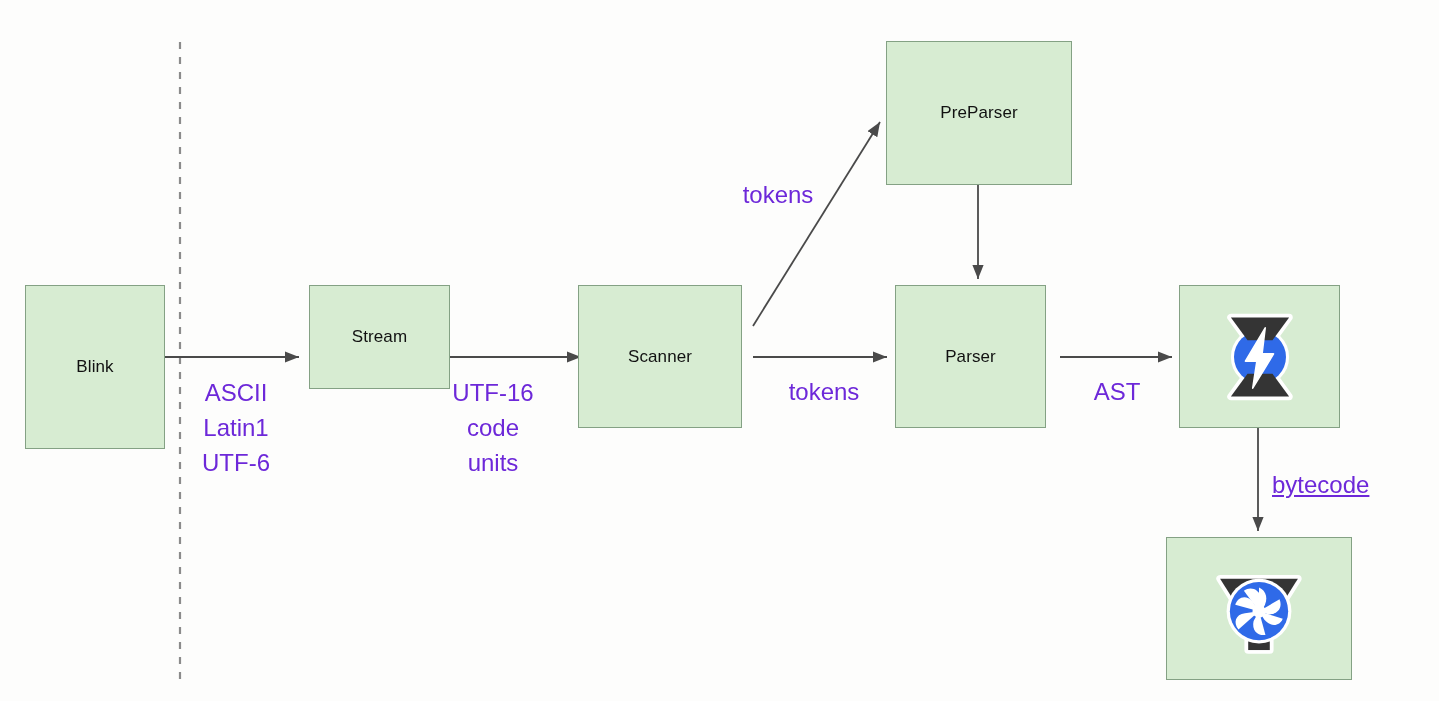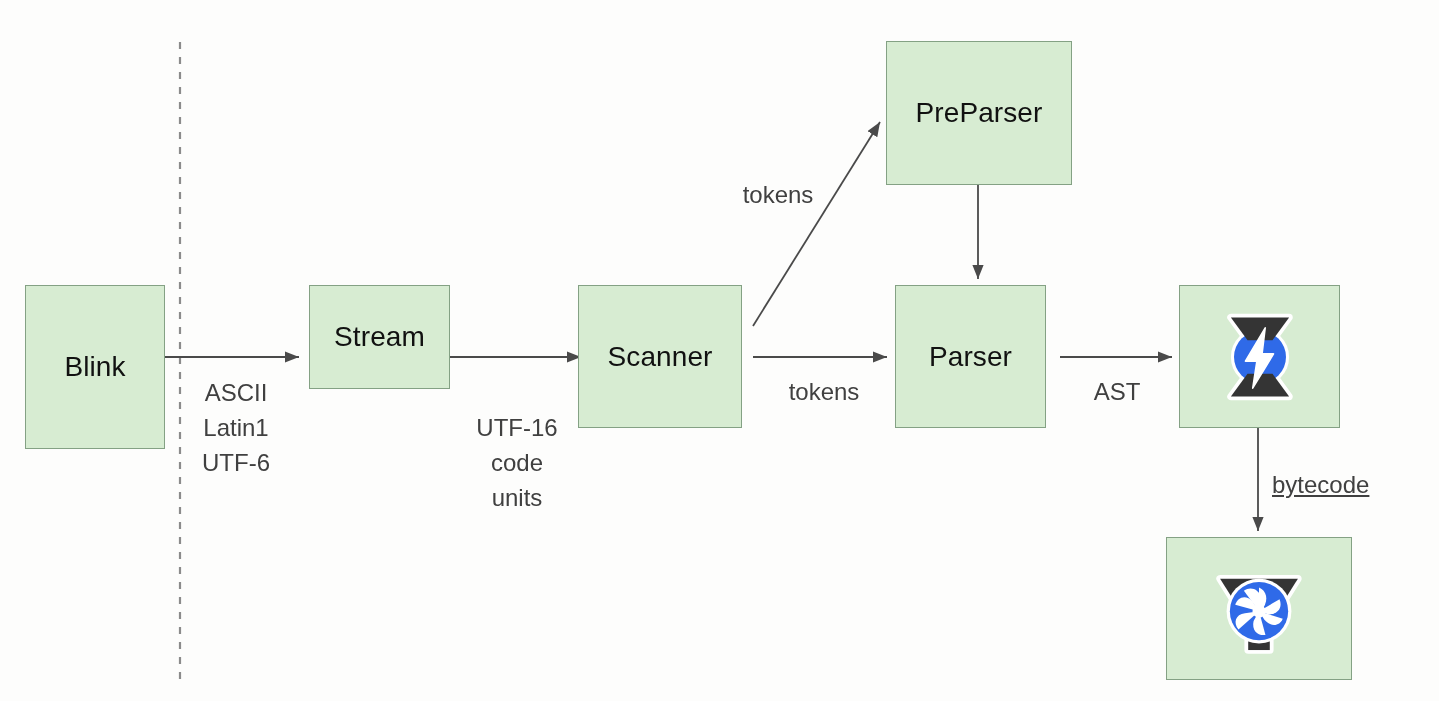--- a/index.html
+++ b/index.html
@@ -21,30 +21,30 @@
   .node {
     position: absolute;
     box-sizing: border-box;
     background: #d7ecd2;
     border: 1.6px solid #84a184;
     display: flex;
     align-items: center;
     justify-content: center;
   }
   .node-label {
-    font-size: 28px;
+    font-size: 17px;
     color: #111111;
     font-family: "Liberation Sans", sans-serif;
     letter-spacing: 0.1px;
     white-space: nowrap;
   }
   .edge-label {
     position: absolute;
     font-size: 24px;
-    color: #404040;
+    color: #6d28d9;
     font-family: "Liberation Sans", sans-serif;
     white-space: nowrap;
     line-height: 34px;
     text-align: center;
   }
   .edge-label.multiline {
     white-space: normal;
     line-height: 35px;
   }
   #vectors {
@@ -161,21 +161,21 @@
       </svg>
     </span>
   </div>
 
   <div class="edge-label multiline" style="left:176px; top:375px; width:120px;text-align:center;">
       <div>ASCII</div>
       <div>Latin1</div>
       <div>UTF-6</div>
     </div>
 
-  <div class="edge-label multiline" style="left:457px; top:375px; width:120px;margin-top:35px;">
+  <div class="edge-label multiline" style="left:433px; top:375px; width:120px;">
       <div>UTF-16</div>
       <div>code</div>
       <div>units</div>
     </div>
 
   <div class="edge-label" style="left:718px; top:178px; width:120px;">tokens</div>
 
   <div class="edge-label" style="left:764px; top:375px; width:120px;">tokens</div>
 
   <div class="edge-label" style="left:1062px; top:375px; width:110px;">AST</div>

